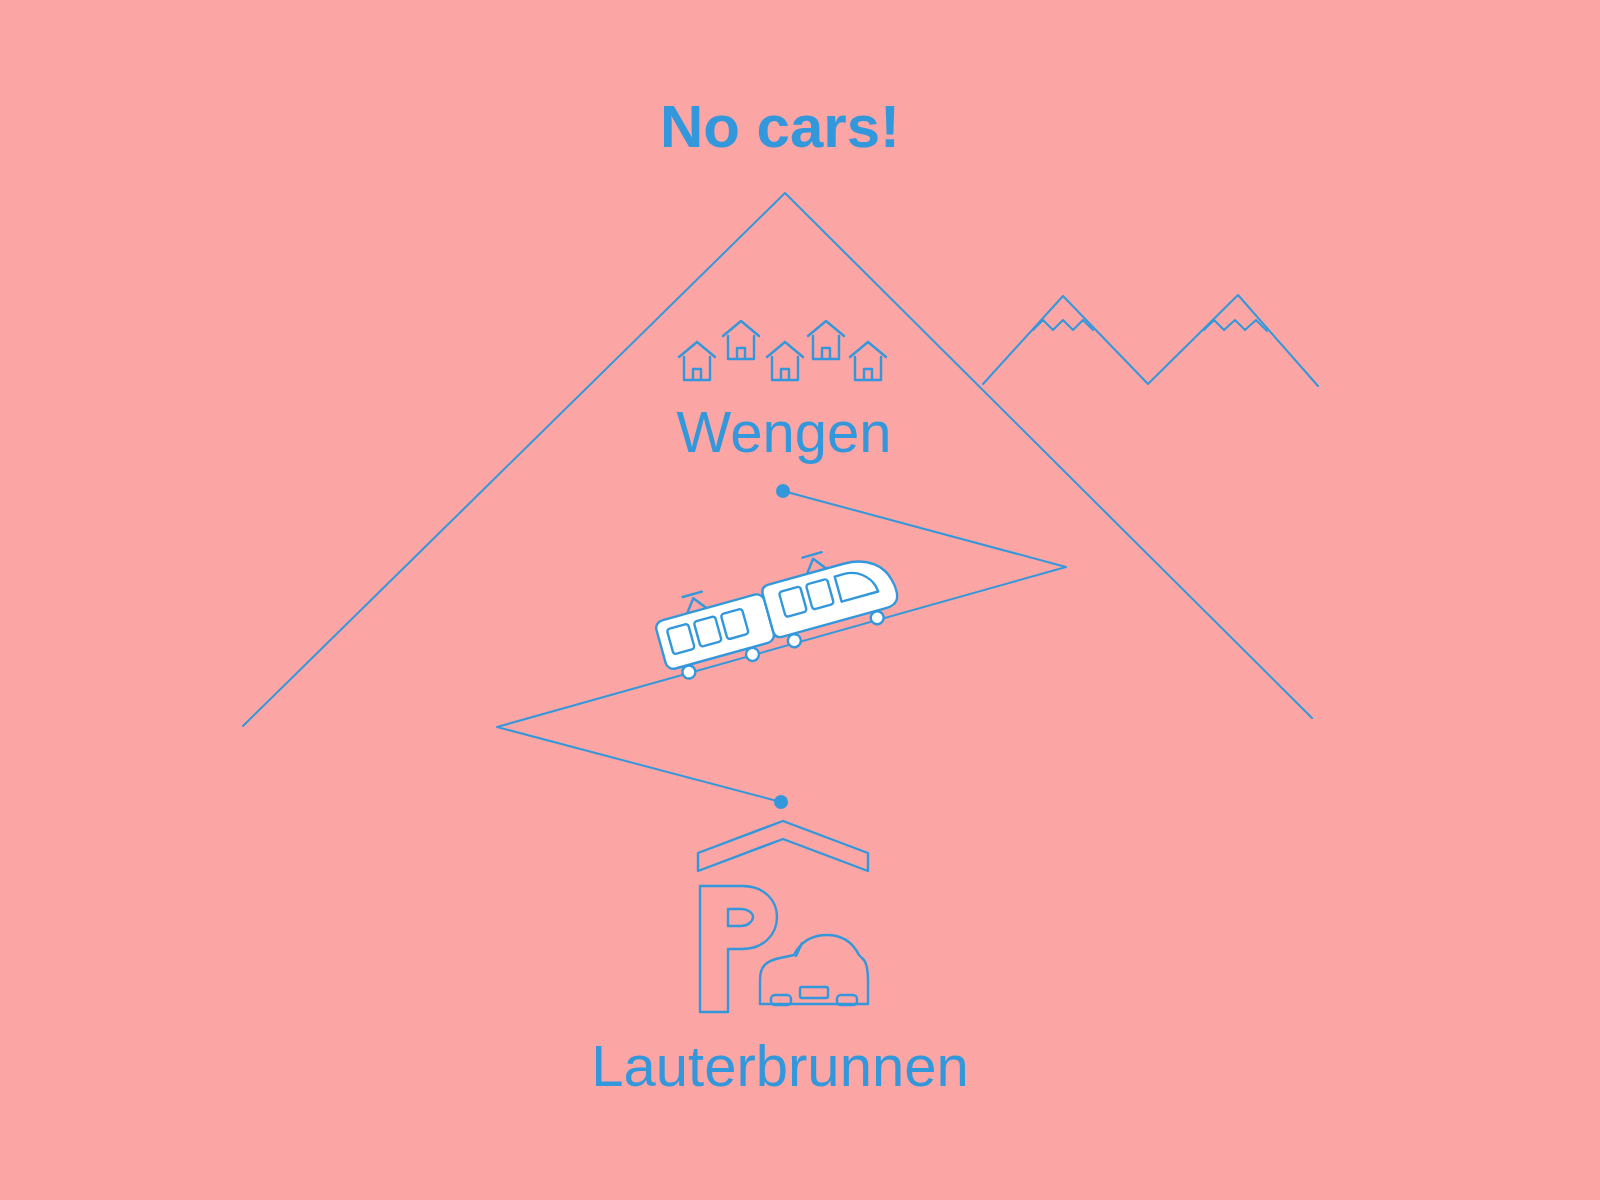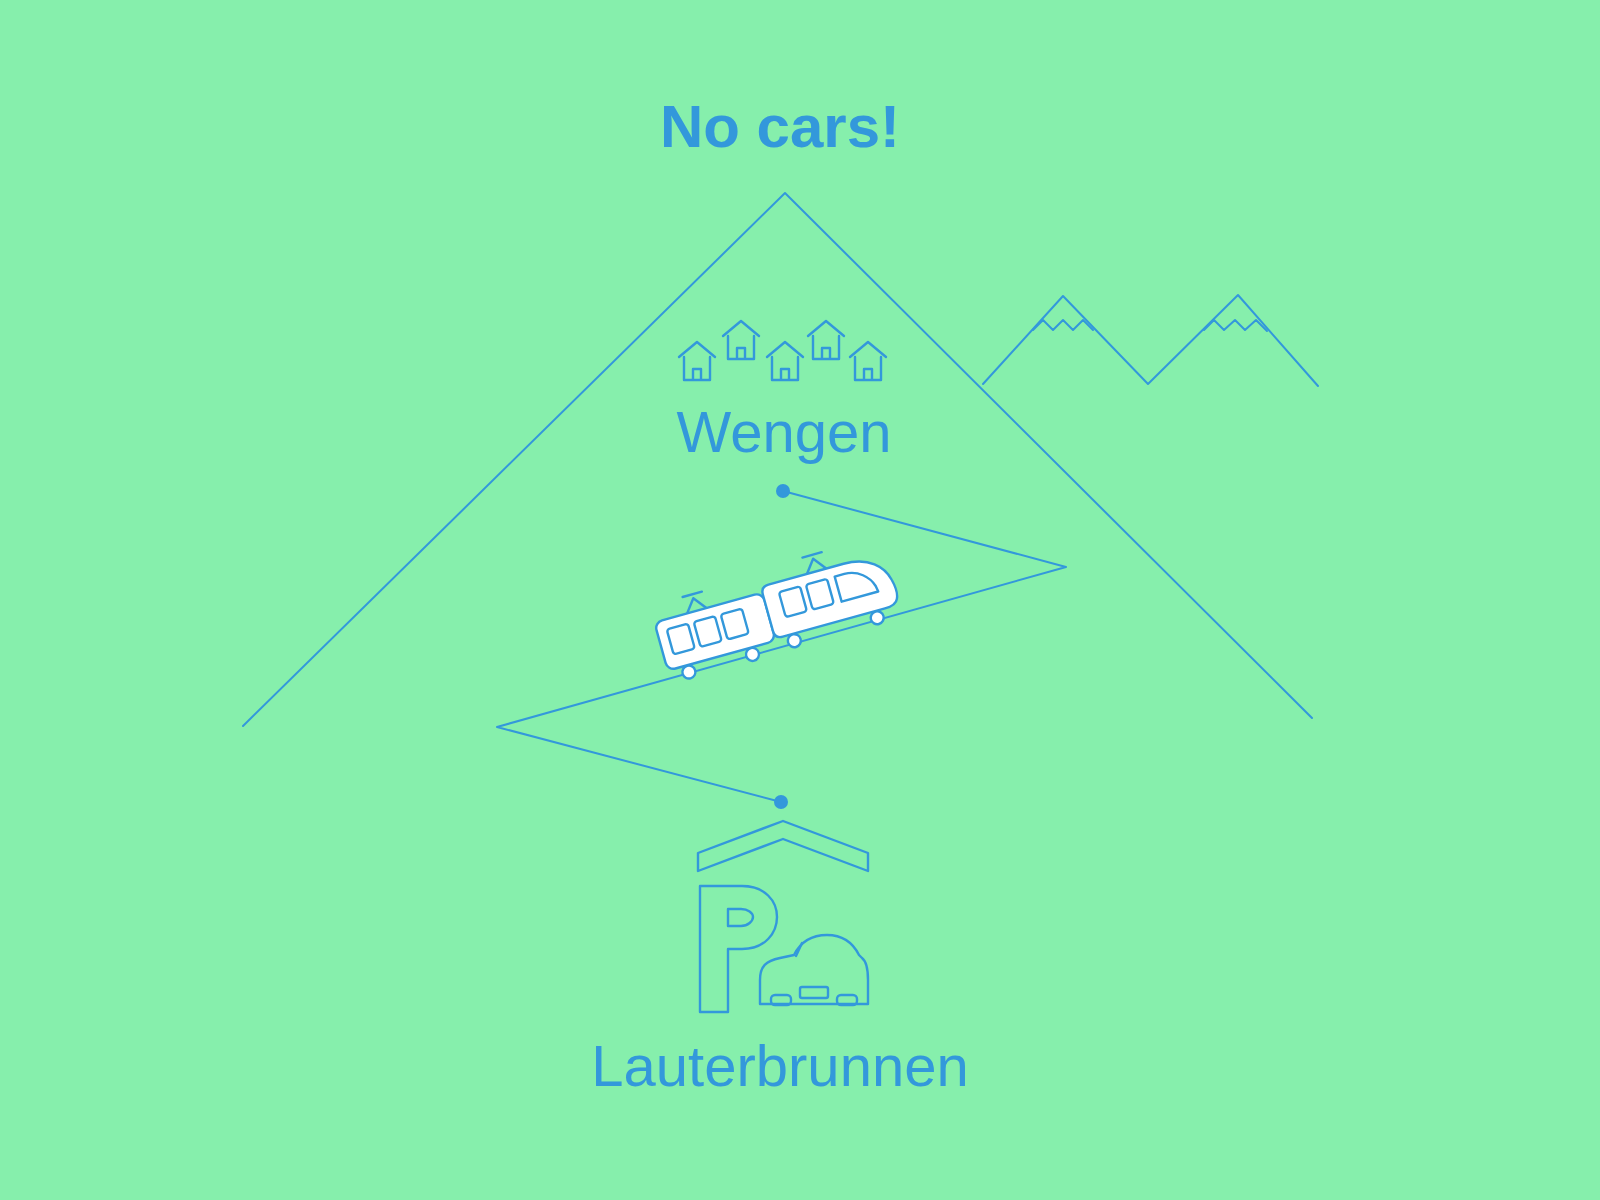--- a/index.html
+++ b/index.html
@@ -4,21 +4,21 @@
 <style>
   html, body {
     margin: 0;
     padding: 0;
     background: #ffffff;
   }
   .canvas {
     position: relative;
     width: 1600px;
     height: 1200px;
-    background: #86efac;
+    background: #fca5a5;
     font-family: "Liberation Sans", sans-serif;
     overflow: hidden;
   }
   svg { display: block; }
   .stroke {
     fill: none;
     stroke: var(--accent, #3398db);
     stroke-width: 2.4;
     stroke-linejoin: round;
     stroke-linecap: round;

